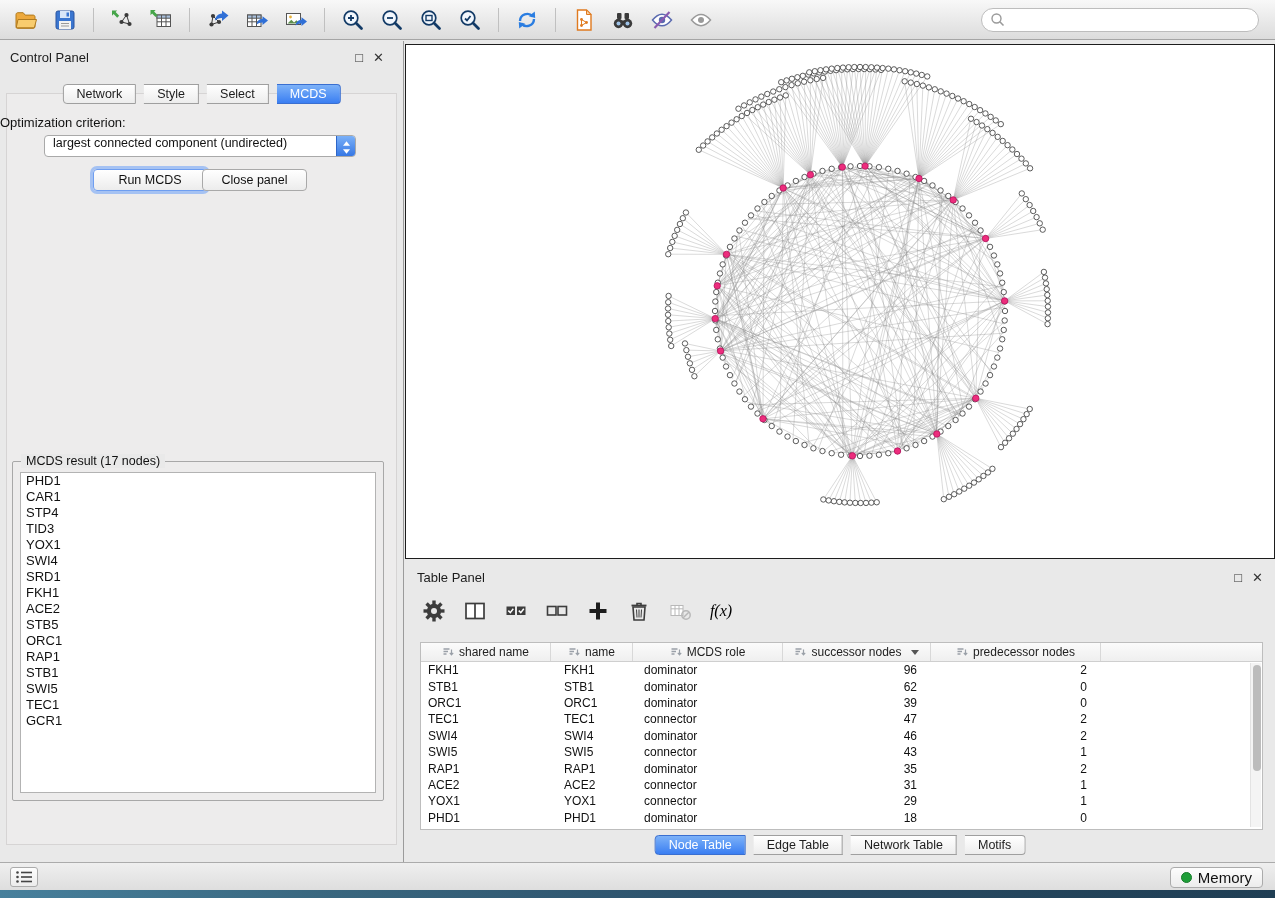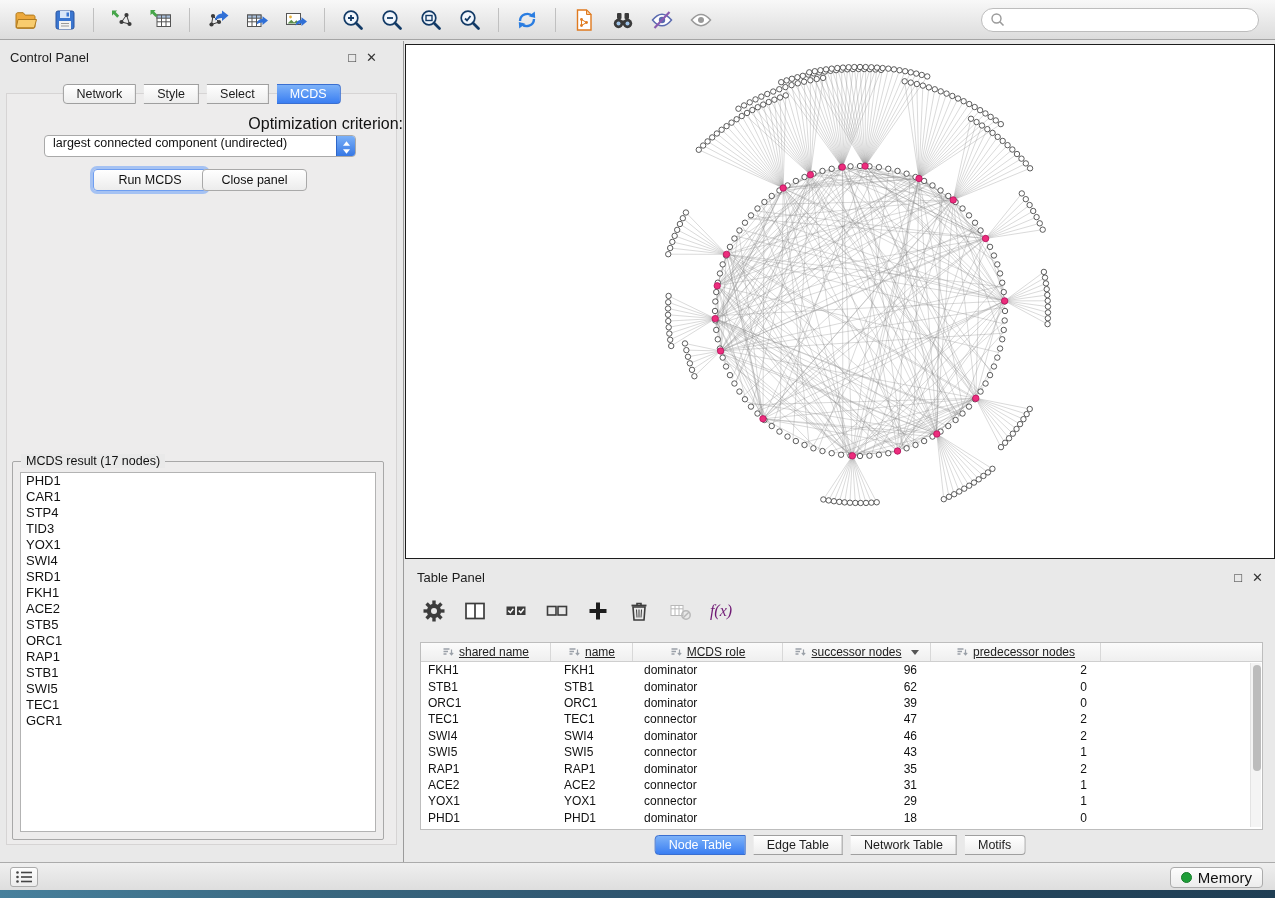--- a/index.html
+++ b/index.html
@@ -12,64 +12,64 @@
     background:linear-gradient(#f8f8f8,#dcdcdc); border-bottom:1px solid #a5a5a5;
     display:flex; align-items:center; padding:0 10px; gap:7px; }
   .tb-btn { width:32px; height:30px; display:flex; align-items:center; justify-content:center; border-radius:4px; }
   .tb-sep { width:1px; height:24px; background:#c0c0c0; margin:0 5px; }
   .search-wrap { margin-left:auto; margin-right:6px; width:278px; height:24px; border:1px solid #bdbdbd;
     border-radius:12px; background:#fff; display:flex; align-items:center; padding:0 8px; gap:5px; }
   .search-wrap input { border:none; outline:none; flex:1; font-size:12px; background:transparent; font-family:"Liberation Sans",sans-serif; }
 
   
   .control-panel { position:absolute; top:41px; left:0; width:404px; height:821px; background:#e9e9e9; border-right:1px solid #9b9b9b; }
-  .panel-title-row { position:absolute; top:6px; left:0; right:16px; height:20px; display:flex; align-items:center; padding:0 10px; font-size:13px; color:#1c1c1c; }
+  .panel-title-row { position:absolute; top:6px; left:0; right:9px; height:20px; display:flex; align-items:center; padding:0 10px; font-size:13px; color:#1c1c1c; }
   .win-btns { margin-left:auto; display:flex; gap:10px; color:#333; font-size:13px; }
   .win-btn { cursor:default; line-height:13px; }
   .cp-surface { position:absolute; left:6px; top:52px; width:391px; height:752px; background:#edecec; border:1px solid #d6d4d4; }
   .seg { display:flex; position:absolute;gap:8px; }
   .seg-item { border:1px solid #9f9f9f; border-left:none; padding:0 13px; height:20px; display:flex; align-items:center;
     font-size:12.5px; color:#1c1c1c; background:linear-gradient(#ffffff,#ededed); }
   .seg-item:first-child { border-left:1px solid #9f9f9f; border-radius:4px 0 0 4px; }
   .seg-item:last-child { border-radius:0 4px 4px 0; }
   .seg-item.selected { background:linear-gradient(#7db2f8,#3a7ef2); color:#fff; border-color:#3a6fd0; }
   .cp-tabs { top:43px; left:50%; transform:translateX(-50%); }
-  .opt-label { position:absolute; top:74px; left:0; width:100%; text-align:right; font-size:16px; color:#111; }
+  .opt-label { position:absolute; top:74px; left:0; width:100%; text-align:left; font-size:13px; color:#111; }
   .dropdown { position:absolute; top:94px; left:44px; width:312px; height:22px; background:#fff; border:1px solid #a9a9a9;
     border-radius:4px; display:flex; overflow:hidden; }
   .dropdown .dd-text { flex:1; font-size:12.5px; padding:0 8px; color:#111; white-space:nowrap; }
   .dd-stepper { width:19px; height:22px; background:linear-gradient(#7ab0f8,#3072e2); display:flex; align-items:center; justify-content:center; border-left:1px solid #2e66c8; }
   .mac-btn { position:absolute; height:22px; padding:0 12px; background:linear-gradient(#ffffff,#ececec); border:1px solid #a9a9a9;
     border-radius:4px; font-size:12.5px; display:inline-flex; align-items:center; justify-content:center; color:#111; }
   .btn-run { top:128px; left:93px; width:114px; border-color:#6f9ef0; box-shadow:0 0 0 3px rgba(94,152,250,.5); }
   .btn-closepanel { top:128px; left:202px; width:105px; }
-  .result-group { position:absolute; top:420px; left:12px; width:372px; height:379px; border:1px solid #a8a8a8; border-radius:2px; background:#edecec; }
+  .result-group { position:absolute; top:420px; left:12px; width:372px; height:340px; border:1px solid #a8a8a8; border-radius:2px; background:#edecec; }
   .result-legend { position:absolute; top:-8px; left:8px; background:#e9e9e9; padding:0 5px; font-size:12.5px; color:#111; }
   .result-list { position:absolute; left:7px; right:7px; top:10px; bottom:7px; background:#fff; border:1px solid #b3b3b3; overflow:hidden; }
   .mcds-item { height:16px; line-height:16px; font-size:13px; padding-left:5px; color:#111; }
 
   
   .network-window { position:absolute; left:405px; top:44px; width:870px; height:515px; border:1px solid #1d1d1d; background:#fff; }
   .network-titlebar { height:17px; background:linear-gradient(#ebebeb,#d7d7d7); border-bottom:1px solid #b3b3b3; position:relative;
     display:flex; align-items:center; justify-content:center; font-size:12.5px; color:#111; }
   .traffic { position:absolute; left:9px; top:2.5px; display:flex; gap:8px; }
   .light { width:12px; height:12px; border-radius:50%; border:1px solid rgba(0,0,0,.15); }
   .light.red { background:#fc5753; } .light.yellow { background:#fdbc40; } .light.green { background:#34c84a; }
   .network-canvas-wrap { width:868px; height:496px; background:#fff; }
 
   
   .table-panel { position:absolute; left:405px; top:562px; width:870px; height:300px; background:#e9e9e9; }
   .tp-title-row { position:absolute; top:5px; left:0; right:0; height:20px; display:flex; align-items:center; padding:0 12px; font-size:13px; color:#1c1c1c;justify-content:flex-end; }
   .tp-toolbar { position:absolute; top:30px; left:16px; height:38px; display:flex; align-items:center; gap:15px; }
   .tp-icon { width:26px; height:26px; display:flex; align-items:center; justify-content:center; }
-  .fx { font-family:"Liberation Serif", serif; font-style:italic; font-size:16px; color:#701a75; }
+  .fx { font-family:"Liberation Serif", serif; font-style:italic; font-size:16px; color:#000000; }
   .table-wrap { position:absolute; left:15px; top:80px; width:843px; height:188px; background:#fff; border:1px solid #bdbdbd; }
   .thead { display:flex; height:19px; border-bottom:1px solid #cfcfcf; }
   .th { display:flex; align-items:center; justify-content:center; gap:5px; border-right:1px solid #d8d8d8; font-size:12px; color:#222;
-    background:linear-gradient(#fbfbfb,#efefef);text-decoration:underline; }
+    background:linear-gradient(#fbfbfb,#efefef); }
   .tbody { position:relative; }
   .trow { display:flex; height:16.4px; align-items:center; font-size:12px; color:#111; }
   .tcell { overflow:hidden; white-space:nowrap; }
   .w0 { width:130px; } .w1 { width:82px; } .w2 { width:150px; } .w3 { width:148px; } .w4 { width:170px; } .wf { flex:1; border-right:none; }
   .c0 { width:130px; padding-left:7px; } .c1 { width:82px; padding-left:13px; } .c2 { width:150px; padding-left:11px; }
   .c3 { width:148px; text-align:right; padding-right:14px; } .c4 { width:170px; text-align:right; padding-right:14px; } .cf { flex:1; }
   .chev-down { width:0; height:0; border-left:4px solid transparent; border-right:4px solid transparent; border-top:5px solid #555; margin-left:4px; }
   .vscroll { position:absolute; right:1px; top:20px; bottom:2px; width:11px; background:#f4f4f4; border-left:1px solid #e3e3e3; }
   .vthumb { position:absolute; top:2px; left:1.5px; width:8px; height:106px; background:#bcbcbc; border-radius:4px; }
   .tp-tabs { top:273px; left:50%; transform:translateX(-50%); }

